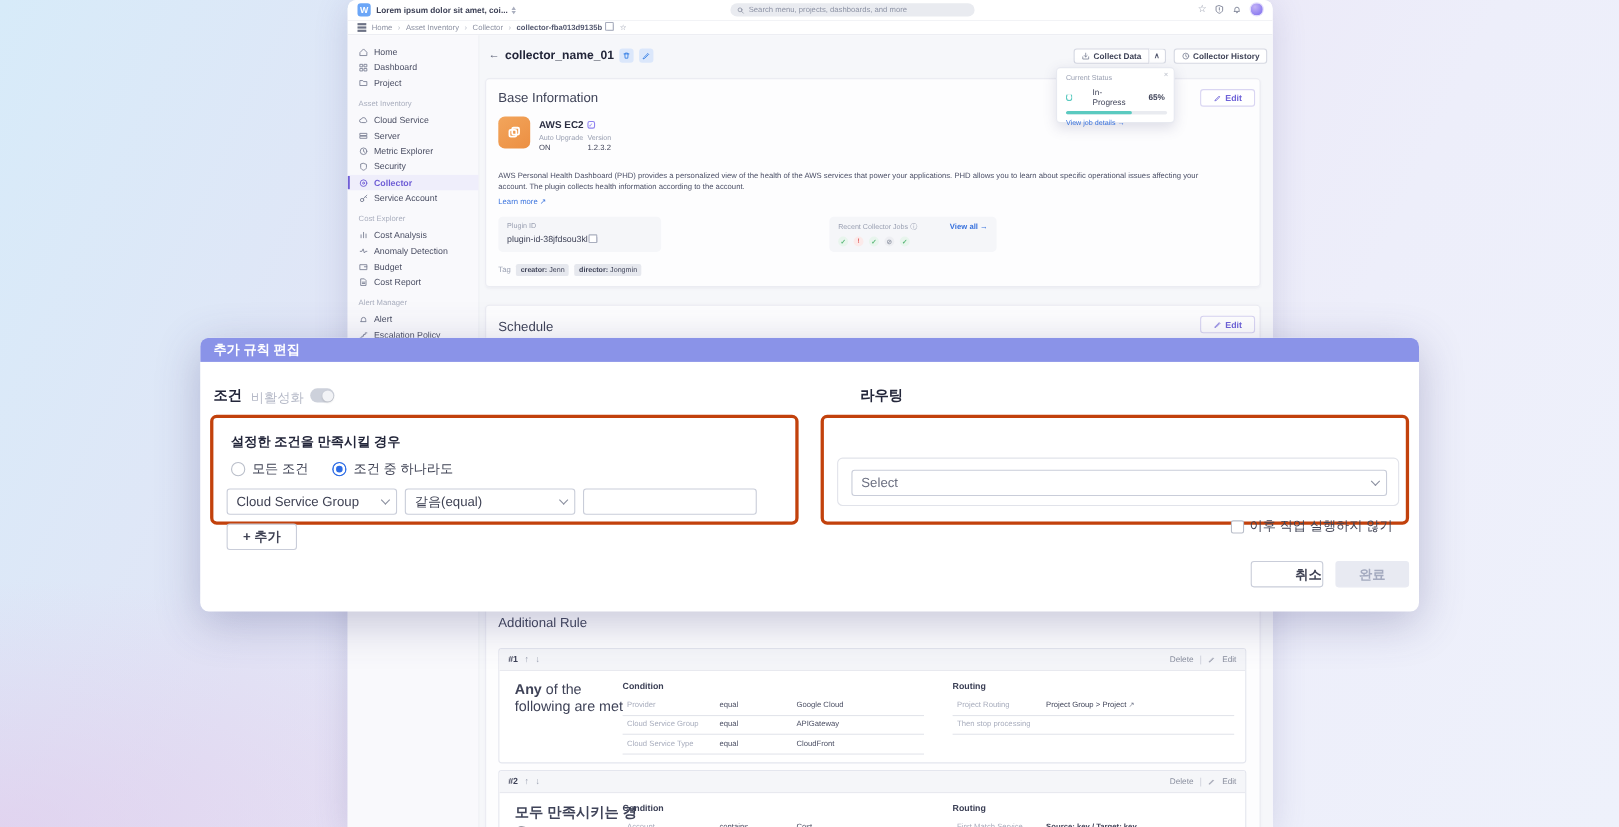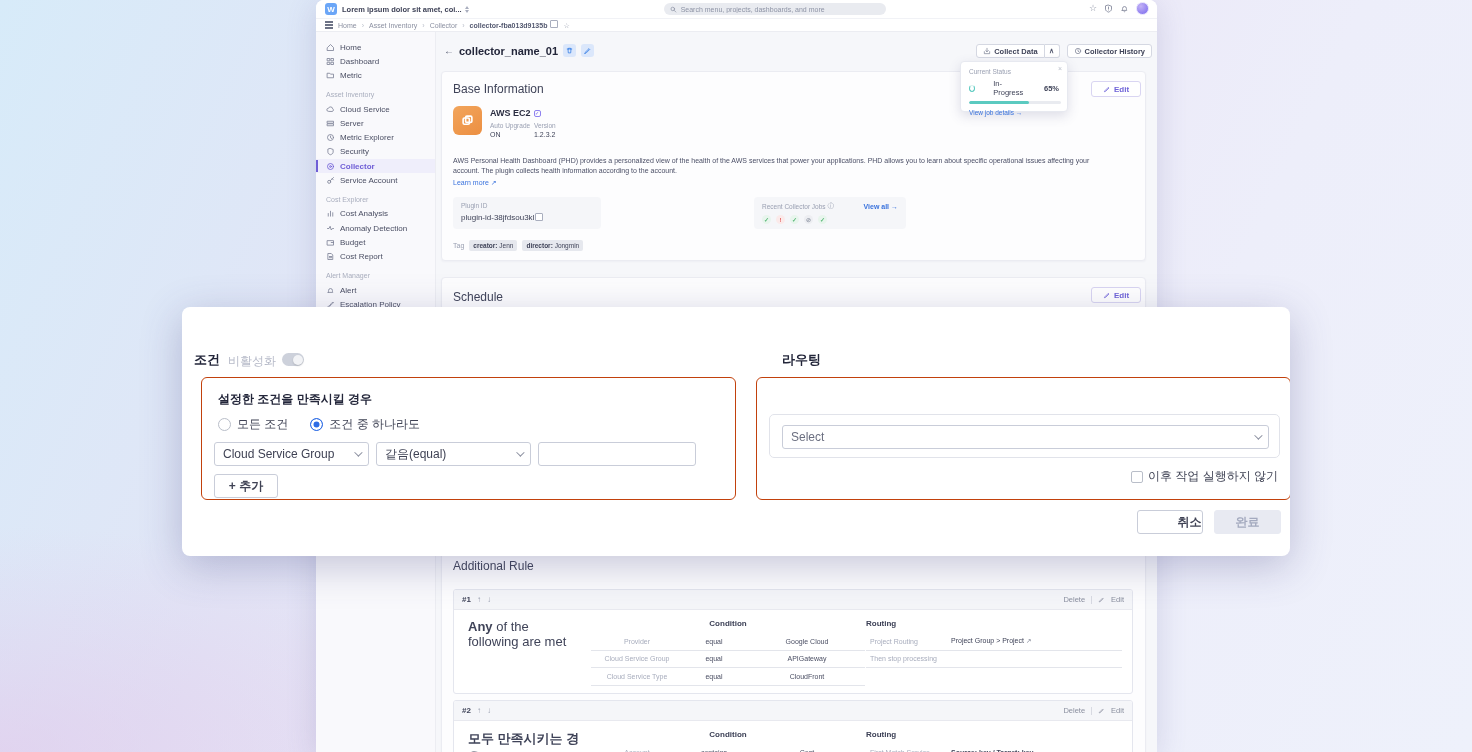--- a/index.html
+++ b/index.html
@@ -117,21 +117,21 @@
   .rulebox { position:absolute; left:11px; width:680px; border:1px solid #e4e6ee; border-radius:3px; background:#fff; overflow:hidden; }
   .rule-head { height:20px; background:#f5f6f9; border-bottom:1px solid #e8e9ef; display:flex;
                align-items:center; padding:0 8px; gap:6px; }
   .rule-idx { font-size:8px; font-weight:bold; color:#3f4358; }
   .rule-arrow { font-size:8px; color:#9aa0b0; cursor:pointer; }
   .rule-actions { margin-left:auto; display:flex; align-items:center; gap:6px; font-size:7.5px; color:#8a8f9f; }
   .rule-actions .sep { width:1px; height:8px; background:#d8dae2; }
   .rule-actions .ic { width:7px; height:7px; stroke:#8a8f9f; }
   .rule-body { position:relative; padding:9px 0 8px 0; }
   .col-match { position:absolute; left:14px; top:9px; width:112px; font-size:13px; color:#3f4358; }
-  .col-cond { position:absolute; left:137px; top:9px; width:274px;text-align:center; }
+  .col-cond { position:absolute; left:112px; top:9px; width:274px; }
   .col-rout { position:absolute; left:412px; top:9px; width:256px; }
   .col-h { font-size:8px; font-weight:bold; color:#3c4056; margin-bottom:5px; }
   .trow { display:flex; align-items:center; height:17.5px; border-bottom:1px solid #e3e5eb; font-size:7px; }
   .trow .c1 { width:88px; color:#a8adbd; padding-left:4px; }
   .trow .c2 { width:70px; color:#4a4e63; }
   .trow .c3 { flex:1; color:#4a4e63; }
   .rt .c1 { width:85px; } .rt .c2 { flex:1; color:#3f4358; }
   .ext { color:#6d7386; font-size:6.5px; }
 
   
@@ -150,21 +150,21 @@
   .modal { position:absolute; left:182px; top:307px; width:1108px; height:249px; background:#fff;
            border-radius:8px; box-shadow:0 10px 40px rgba(70,70,130,.30); z-index:20; overflow:hidden; }
   .modal-head { height:22px; background:#8a93e8; color:#fff; font-size:12px; font-weight:bold;
                 display:flex; align-items:center; padding:0 12px; }
   .m-heading { position:absolute; font-size:13px; font-weight:bold; color:#23263a; }
   .m-disabled { position:absolute; left:46px; top:46px; font-size:12px; color:#b6bac8; }
   .toggle { position:absolute; left:100px; top:46px; width:22px; height:13px; border-radius:7px;
             background:#cdd1db; cursor:pointer; }
   .toggle .knob { position:absolute; right:1.5px; top:1.5px; width:10px; height:10px; border-radius:50%;
                   background:#f2f3f6; box-shadow:0 1px 2px rgba(0,0,0,.15); }
-  .m-card { position:absolute; top:70px; width:535px; height:123px; border:1px solid #c2410c; border-radius:6px;margin-left:10px; }
+  .m-card { position:absolute; top:70px; width:535px; height:100px; border:3px solid #c2410c; border-radius:6px; }
   .m-card-title { font-size:12px; font-weight:bold; color:#23263a; margin:13px 0 0 16px; }
   .radio { width:13px; height:13px; border:1px solid #b9bec9; border-radius:50%; background:#fff; flex:none; }
   .radio.on { border:1px solid #2d6ce5; background:#2d6ce5; box-shadow:inset 0 0 0 2.5px #fff; }
   .radio-row { display:flex; align-items:center; gap:6px; font-size:12px; color:#3f4254; }
   .cond-radios { margin:8px 0 0 16px; display:flex; gap:22px; }
   .selrow { margin:9px 0 0 12px; display:flex; gap:7px; }
   .select { height:24px; border:1px solid #c9cdd9; border-radius:3px; background:#fff; display:flex;
             align-items:center; padding:0 8px; font-size:12px; color:#3f4254; cursor:pointer; }
   .select .chev { margin-left:auto; width:6px; height:6px; border-right:1.5px solid #8a8f9f;
                   border-bottom:1.5px solid #8a8f9f; transform:rotate(45deg) translateY(-2px); }
@@ -241,21 +241,21 @@
       <div class="sitem">
         <svg class="ic sic" viewBox="0 0 12 12">
             <path d="M2 2h3v3H2zM7 2h3v3H7zM2 7h3v3H2zM7 7h3v3H7z"></path>
           </svg>
         <span>Dashboard</span>
         </div>
       <div class="sitem">
         <svg class="ic sic" viewBox="0 0 12 12">
             <path d="M2 3h3l1 1.2h4V9H2z"></path>
           </svg>
-        <span>Metric</span>
+        <span>Project</span>
         </div>
 
       <div class="sgroup-label">Asset Inventory</div>
       <div class="sitem">
         <svg class="ic sic" viewBox="0 0 12 12">
             <path d="M3 8.5a2 2 0 0 1 .2-4A3 3 0 0 1 9 5.2 1.8 1.8 0 0 1 8.6 8.5z"></path>
           </svg>
         <span>Cloud Service</span>
         </div>
       <div class="sitem">
@@ -539,20 +539,21 @@
     <span>In-Progress</span>
     <b>65%</b>
   </div>
   <div class="pv-track">
     <div class="pv-fill" style="width:65%"></div>
   </div>
   <div class="pv-link">View job details →</div>
 </div>
 
 <div class="modal">
+  <div class="modal-head">추가 규칙 편집</div>
 
   <div class="m-heading" style="left:12px;top:44px;">조건</div>
   <div class="m-disabled">비활성화</div>
   <div class="toggle">
       <span class="knob"></span>
     </div>
 
   <div class="m-card" style="left:9px;">
     <div class="m-card-title">설정한 조건을 만족시킬 경우</div>
     <div class="cond-radios">

